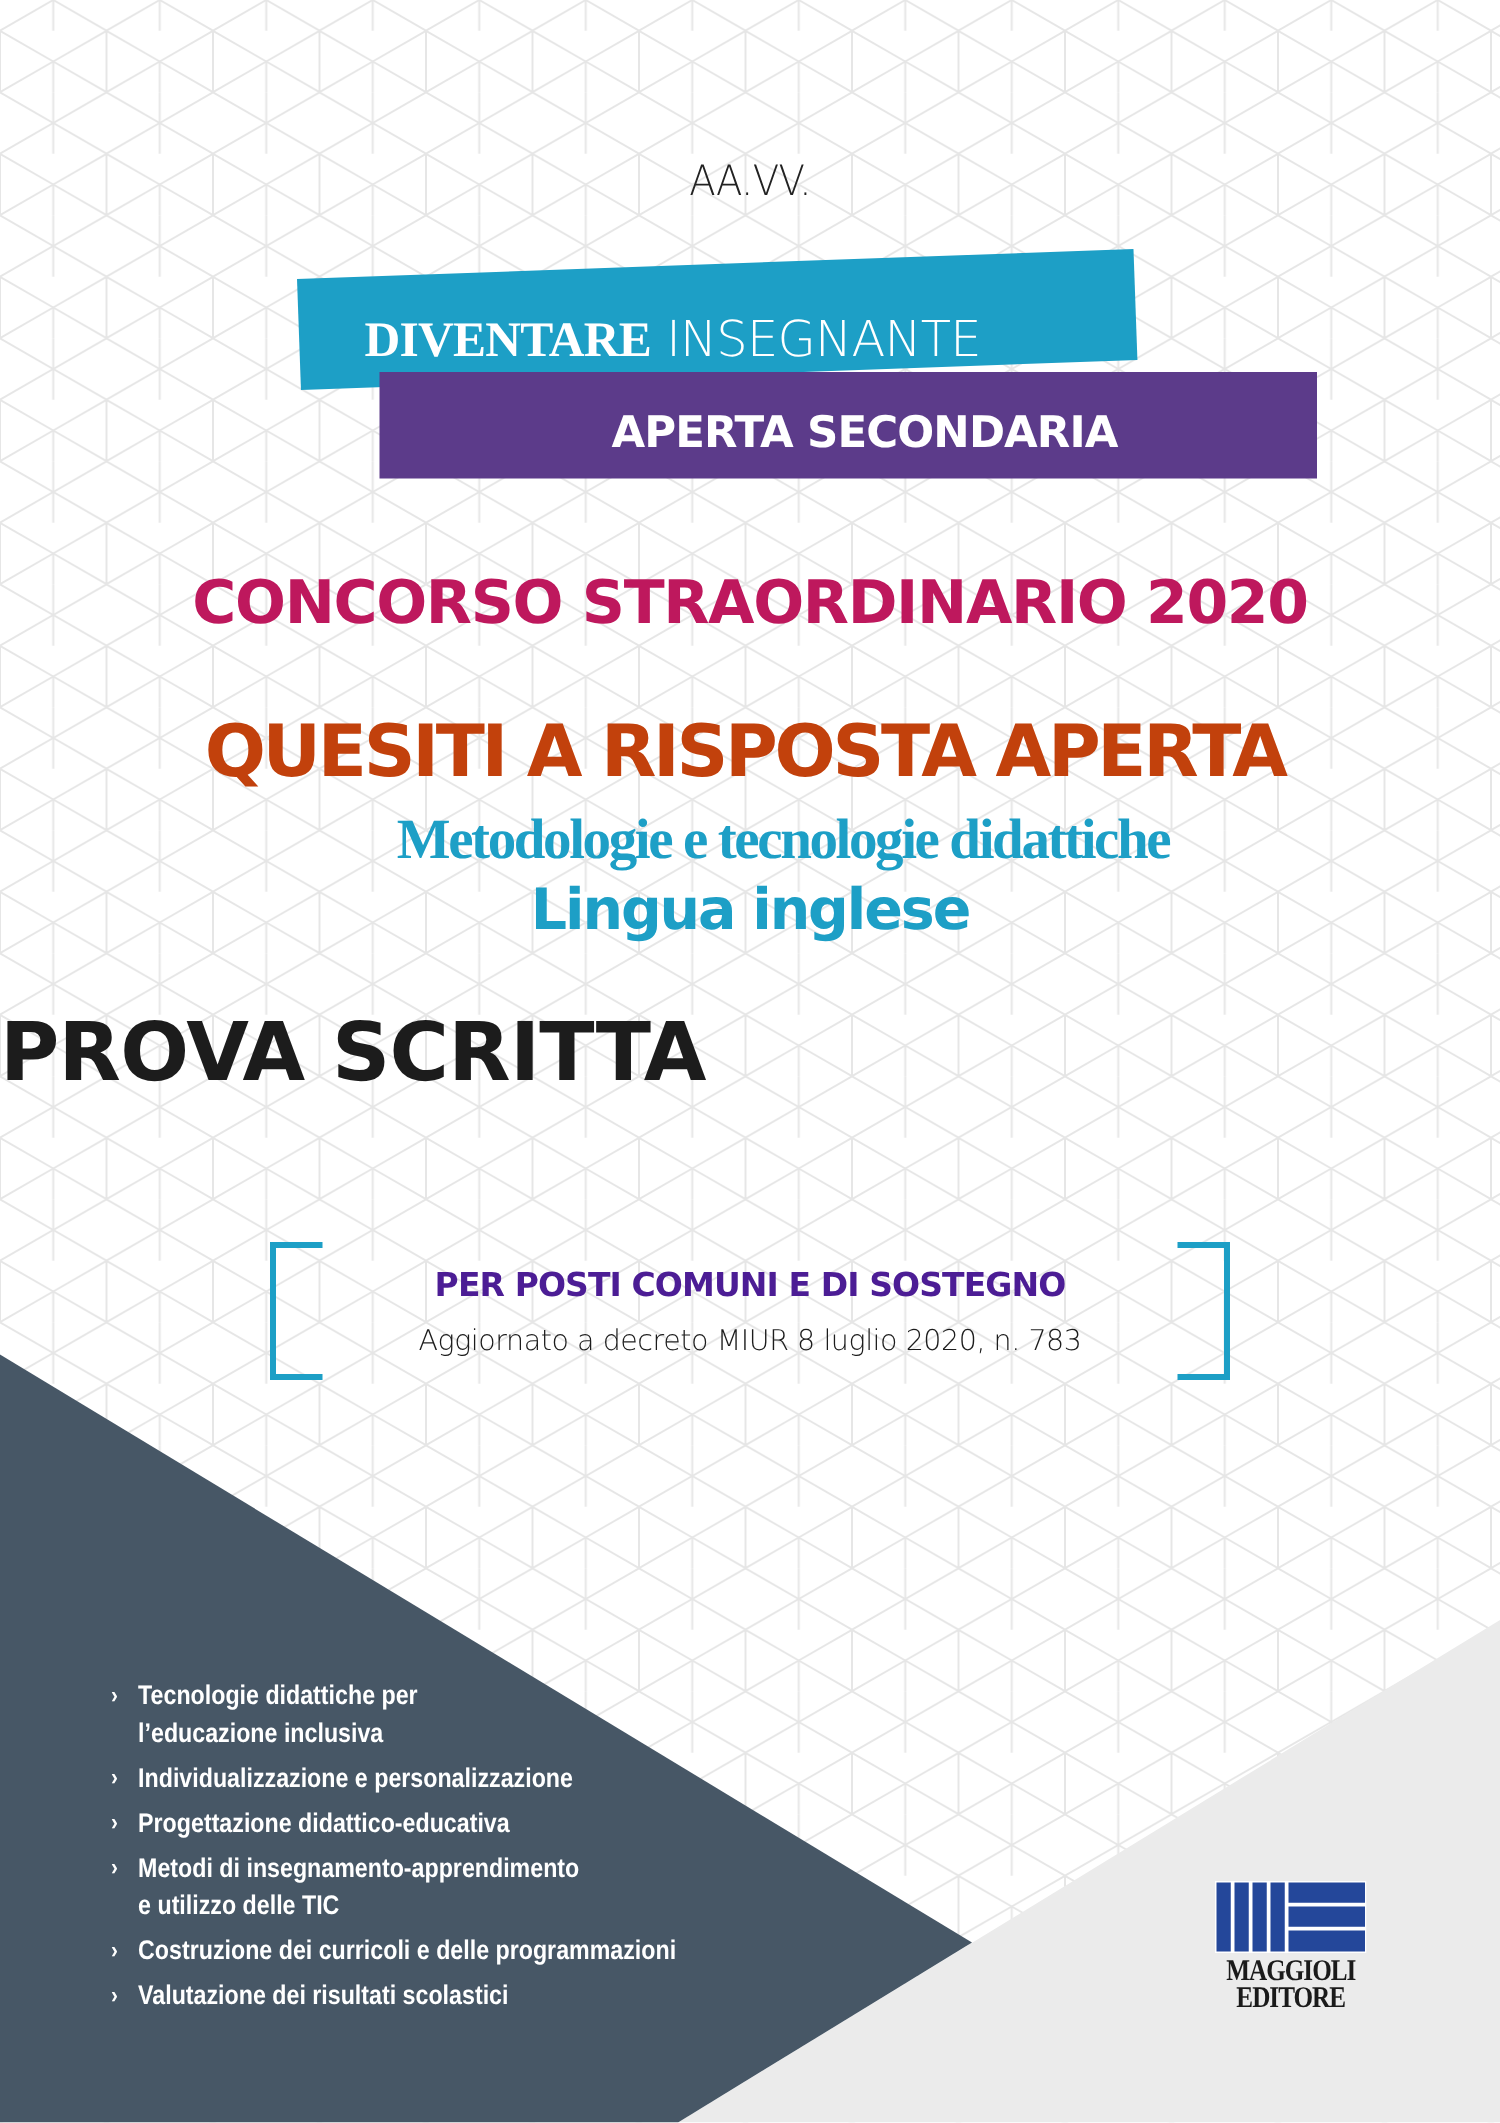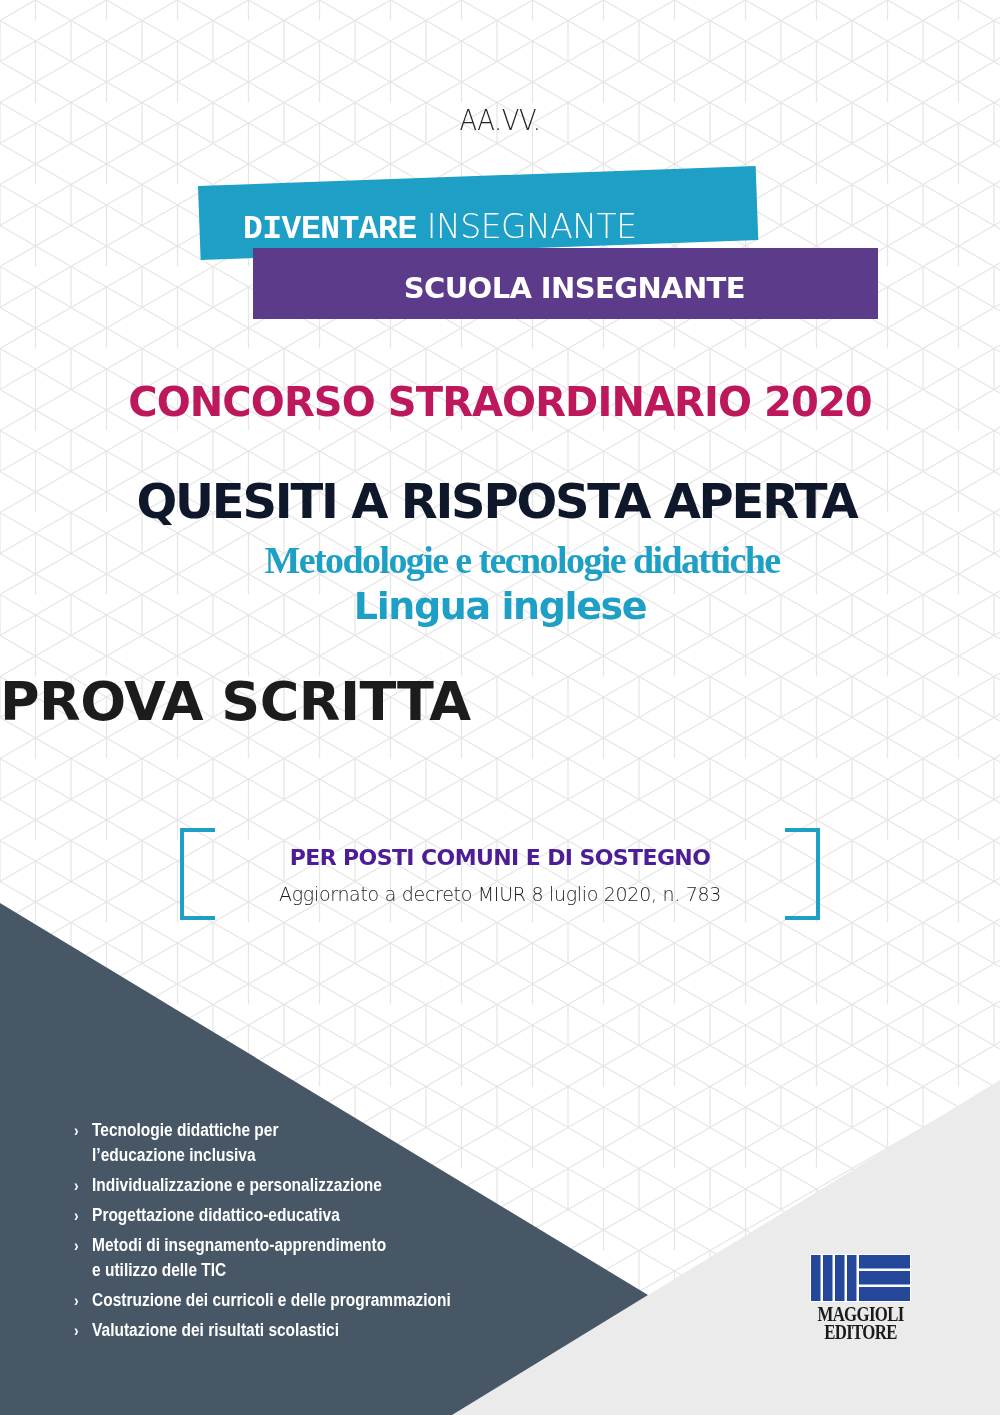--- a/index.html
+++ b/index.html
@@ -26,37 +26,37 @@
   }
   .banner-purple {
     left: 253px; top: 248px; width: 625px; height: 71px;
     background: #5c3b8a;
   }
   .banner-cyan-text {
     left: 243px; top: 204px; width: 480px; height: 44px;
     color: #fff; font-size: 35px; line-height: 44px; white-space: nowrap;
     letter-spacing: 0.3px;
   }
-  .banner-cyan-text .bold { font-weight: 700; font-family: Liberation Mono, monospace; font-size: 33px; letter-spacing: -0.5px;}
+  .banner-cyan-text .bold { font-weight: 700; font-family: Liberation Serif, serif; font-size: 33px; letter-spacing: -0.5px;}
   .banner-cyan-text .thin { font-weight: 200; font-family: "DejaVu Sans", sans-serif; font-size: 33px; letter-spacing: -0.5px; }
   .banner-purple-text {
     left: 253px; top: 266px; width: 625px; padding-right: 0; text-align: right;
     box-sizing: border-box; padding-right: 133px;
     color: #fff; font-family: "DejaVu Sans", sans-serif; font-weight: 700;
     font-size: 29px; line-height: 44px; white-space: nowrap; letter-spacing: -0.6px;
   }
 
   .t-concorso {
     left: 0; width: 1000px; top: 376px; text-align: center;
     font-family: "DejaVu Sans", sans-serif; font-weight: 700; color: #be185d;
     font-size: 40px; line-height: 52px; letter-spacing: -0.9px; white-space: nowrap;
   }
   .t-quesiti {
     left: 0; width: 993px; top: 470px; text-align: center;
-    font-family: "DejaVu Sans", sans-serif; font-weight: 700; color: #0f172a;
+    font-family: "DejaVu Sans", sans-serif; font-weight: 700; color: #c2410c;
     font-size: 48px; line-height: 62px; letter-spacing: -2.2px; white-space: nowrap;
   }
   .t-metod {
     left: 0; width: 1000px; top: 534px; text-align: center;
     font-family: Liberation Serif, serif; font-weight: 700; color: #1d9fc6;
     font-size: 38px; line-height: 52px; letter-spacing: -1.6px; white-space: nowrap; padding-left: 22px;
   }
   .t-lingua {
     left: 0; width: 1000px; top: 580px; text-align: center;
     font-family: "DejaVu Sans", sans-serif; font-weight: 700; color: #1d9fc6;
@@ -136,21 +136,21 @@
 </svg>
 
 <div class="abs author">AA.VV.</div>
 
 <div class="abs banner-cyan"></div>
 <div class="abs banner-purple"></div>
 <div class="abs banner-cyan-text">
   <span class="bold">DIVENTARE</span>
   <span class="thin">INSEGNANTE</span>
 </div>
-<div class="abs banner-purple-text">SCUOLA INSEGNANTE</div>
+<div class="abs banner-purple-text">APERTA SECONDARIA</div>
 
 <div class="abs t-concorso">CONCORSO STRAORDINARIO 2020</div>
 <div class="abs t-quesiti">QUESITI A RISPOSTA APERTA</div>
 <div class="abs t-metod">Metodologie e tecnologie didattiche</div>
 <div class="abs t-lingua">Lingua inglese</div>
 <div class="abs t-prova">PROVA SCRITTA</div>
 
 <div class="bracket bracket-left"></div>
 <div class="bracket bracket-right"></div>
 <div class="abs t-posti">PER POSTI COMUNI E DI SOSTEGNO</div>

